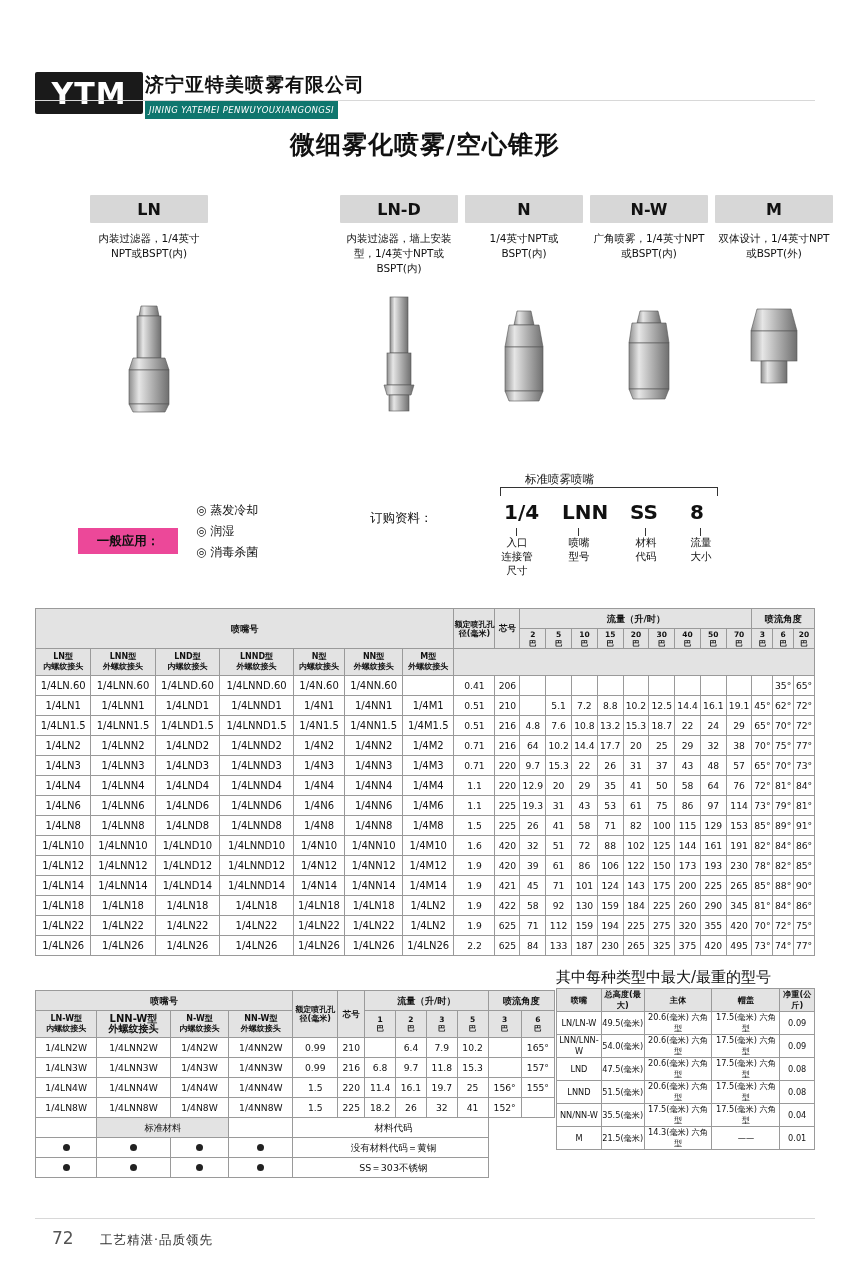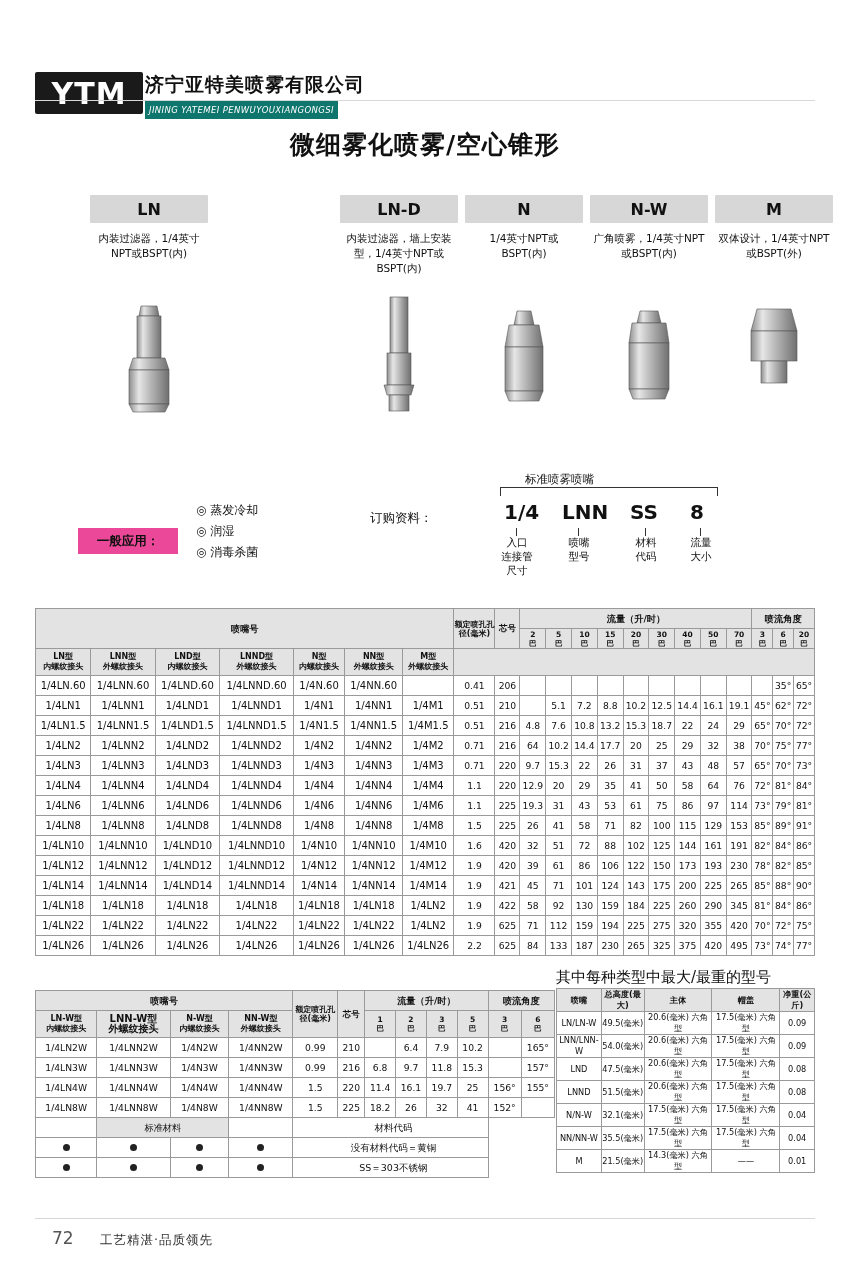--- a/index.html
+++ b/index.html
@@ -738,27 +738,20 @@
           <td>0.08</td>
         </tr>
         <tr>
           <td>LNND</td>
           <td>51.5(毫米)</td>
           <td>20.6(毫米) 六角型</td>
           <td>17.5(毫米) 六角型</td>
           <td>0.08</td>
         </tr>
         <tr>
-          <td>N/N-W</td>
-          <td>32.1(毫米)</td>
-          <td>17.5(毫米) 六角型</td>
-          <td>17.5(毫米) 六角型</td>
-          <td>0.04</td>
-        </tr>
-        <tr>
           <td>NN/NN-W</td>
           <td>35.5(毫米)</td>
           <td>17.5(毫米) 六角型</td>
           <td>17.5(毫米) 六角型</td>
           <td>0.04</td>
         </tr>
         <tr>
           <td>M</td>
           <td>21.5(毫米)</td>
           <td>14.3(毫米) 六角型</td>

